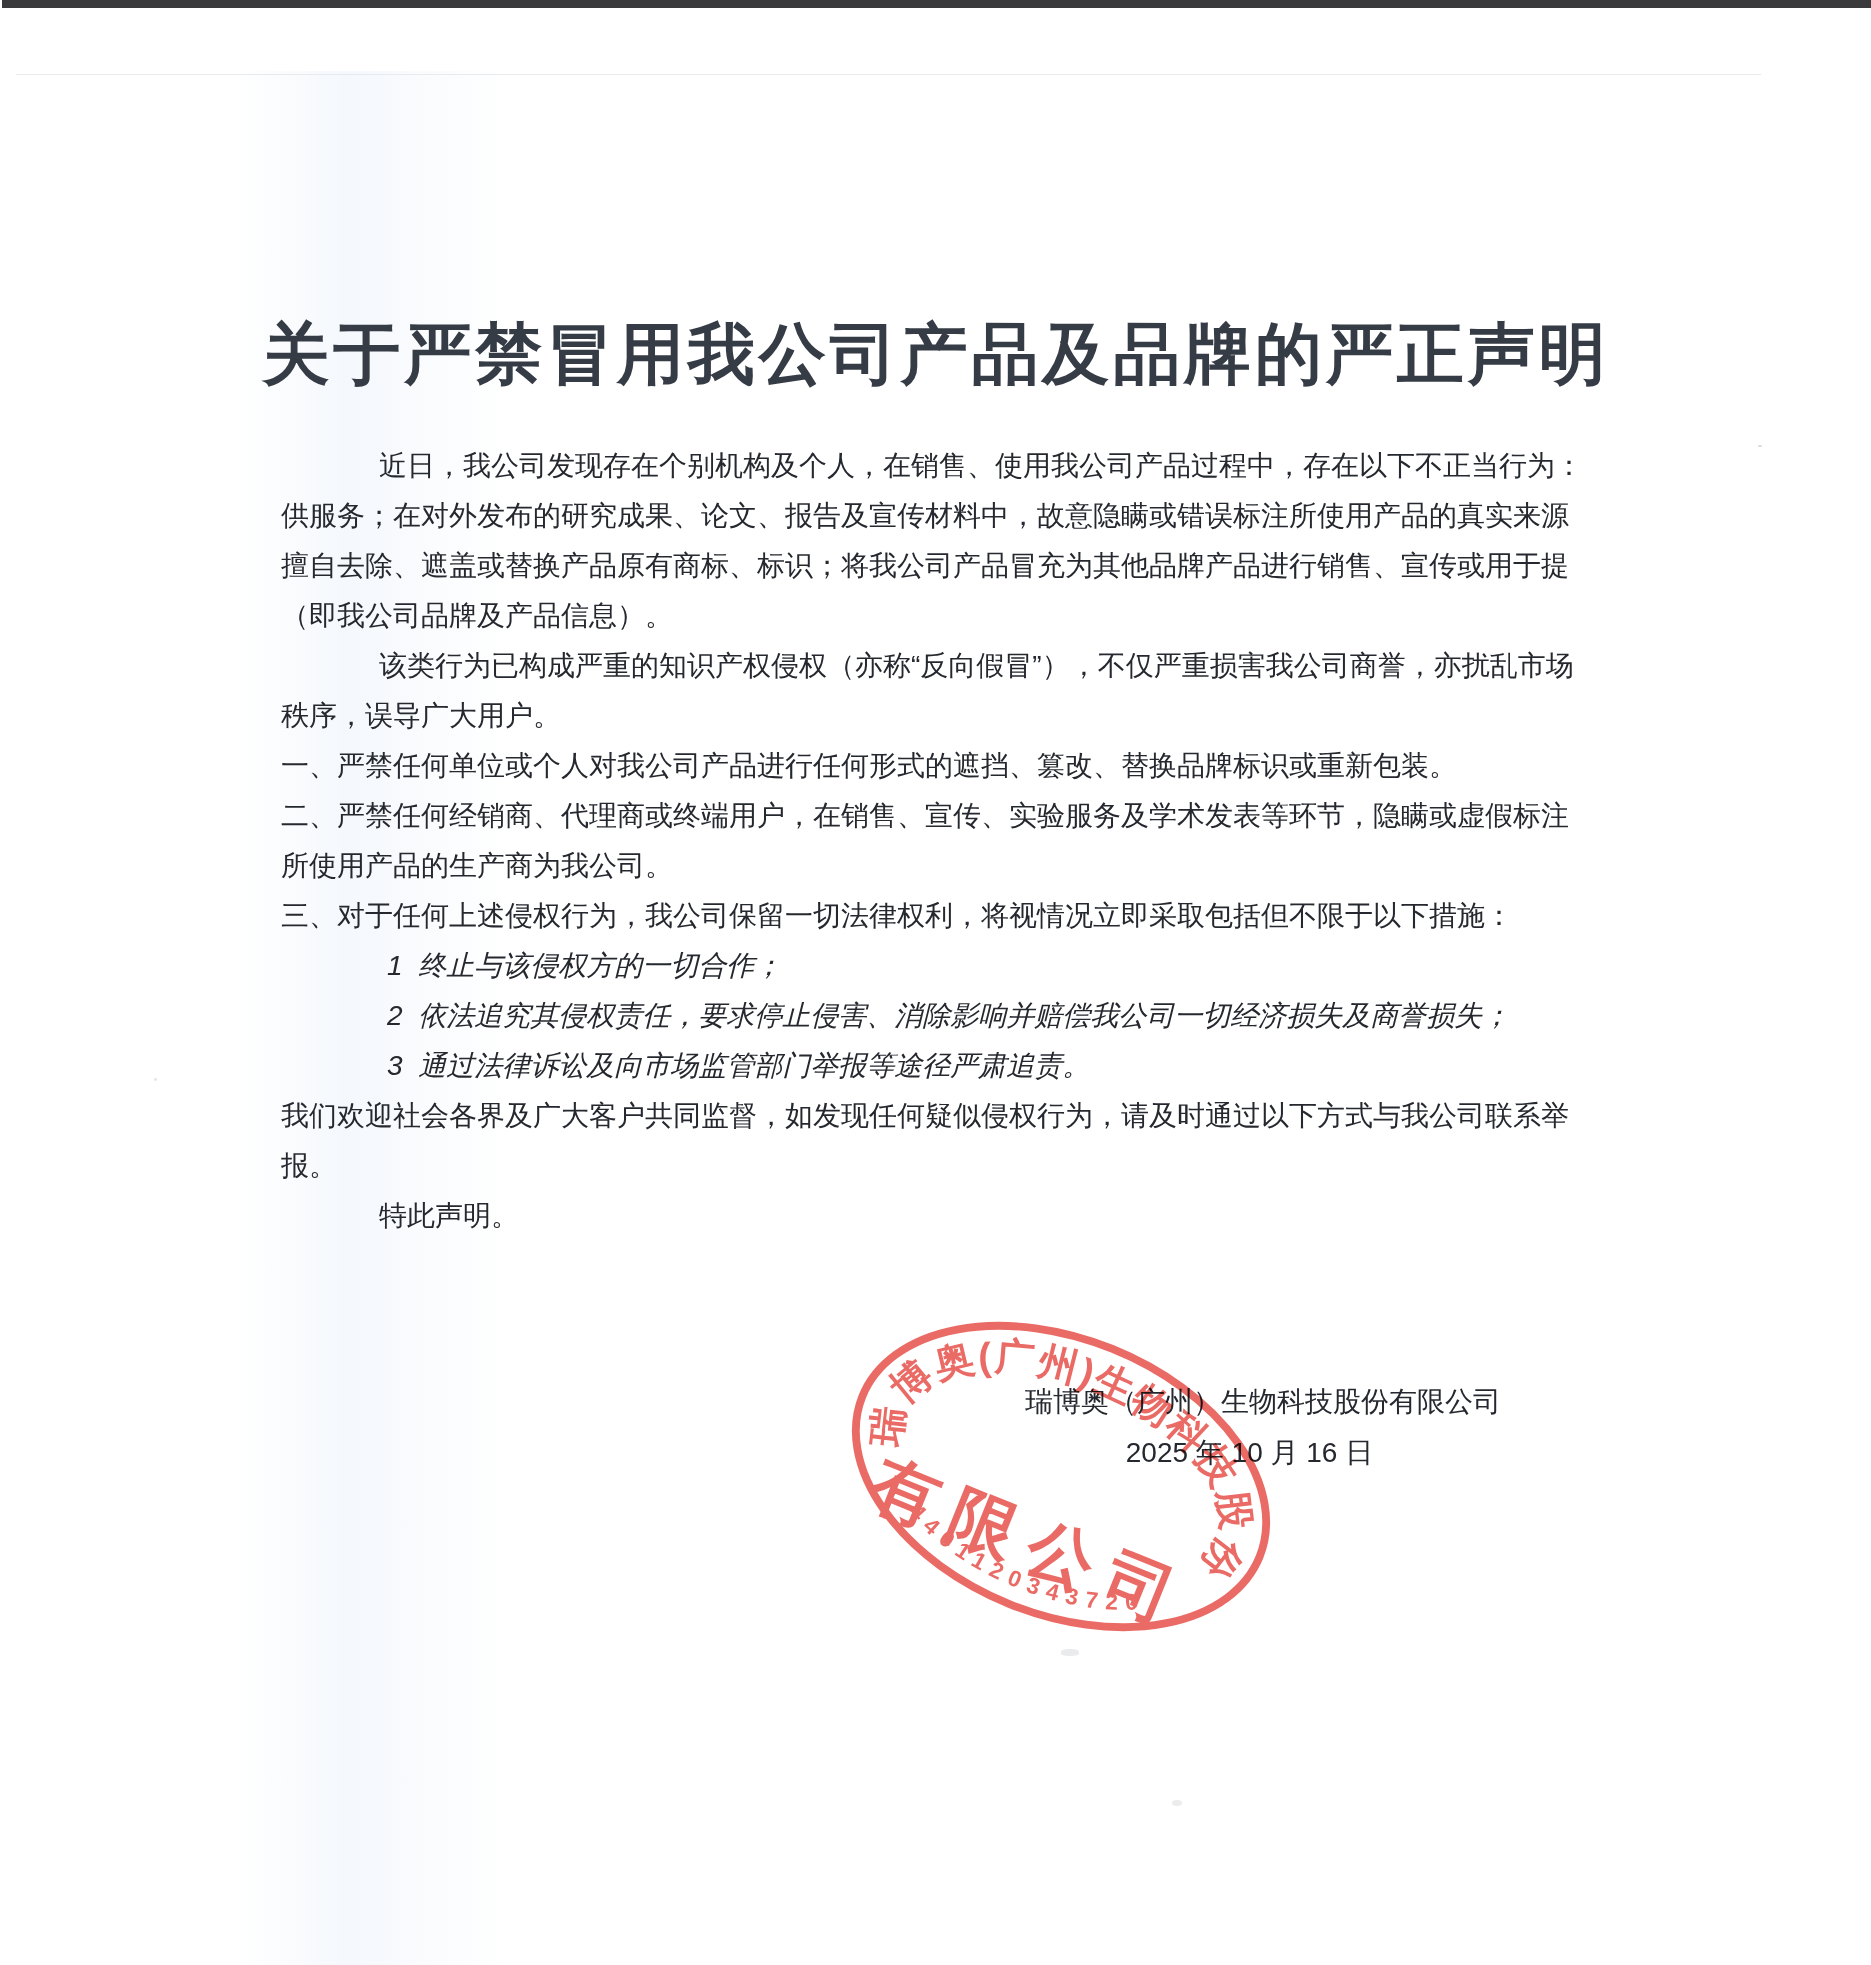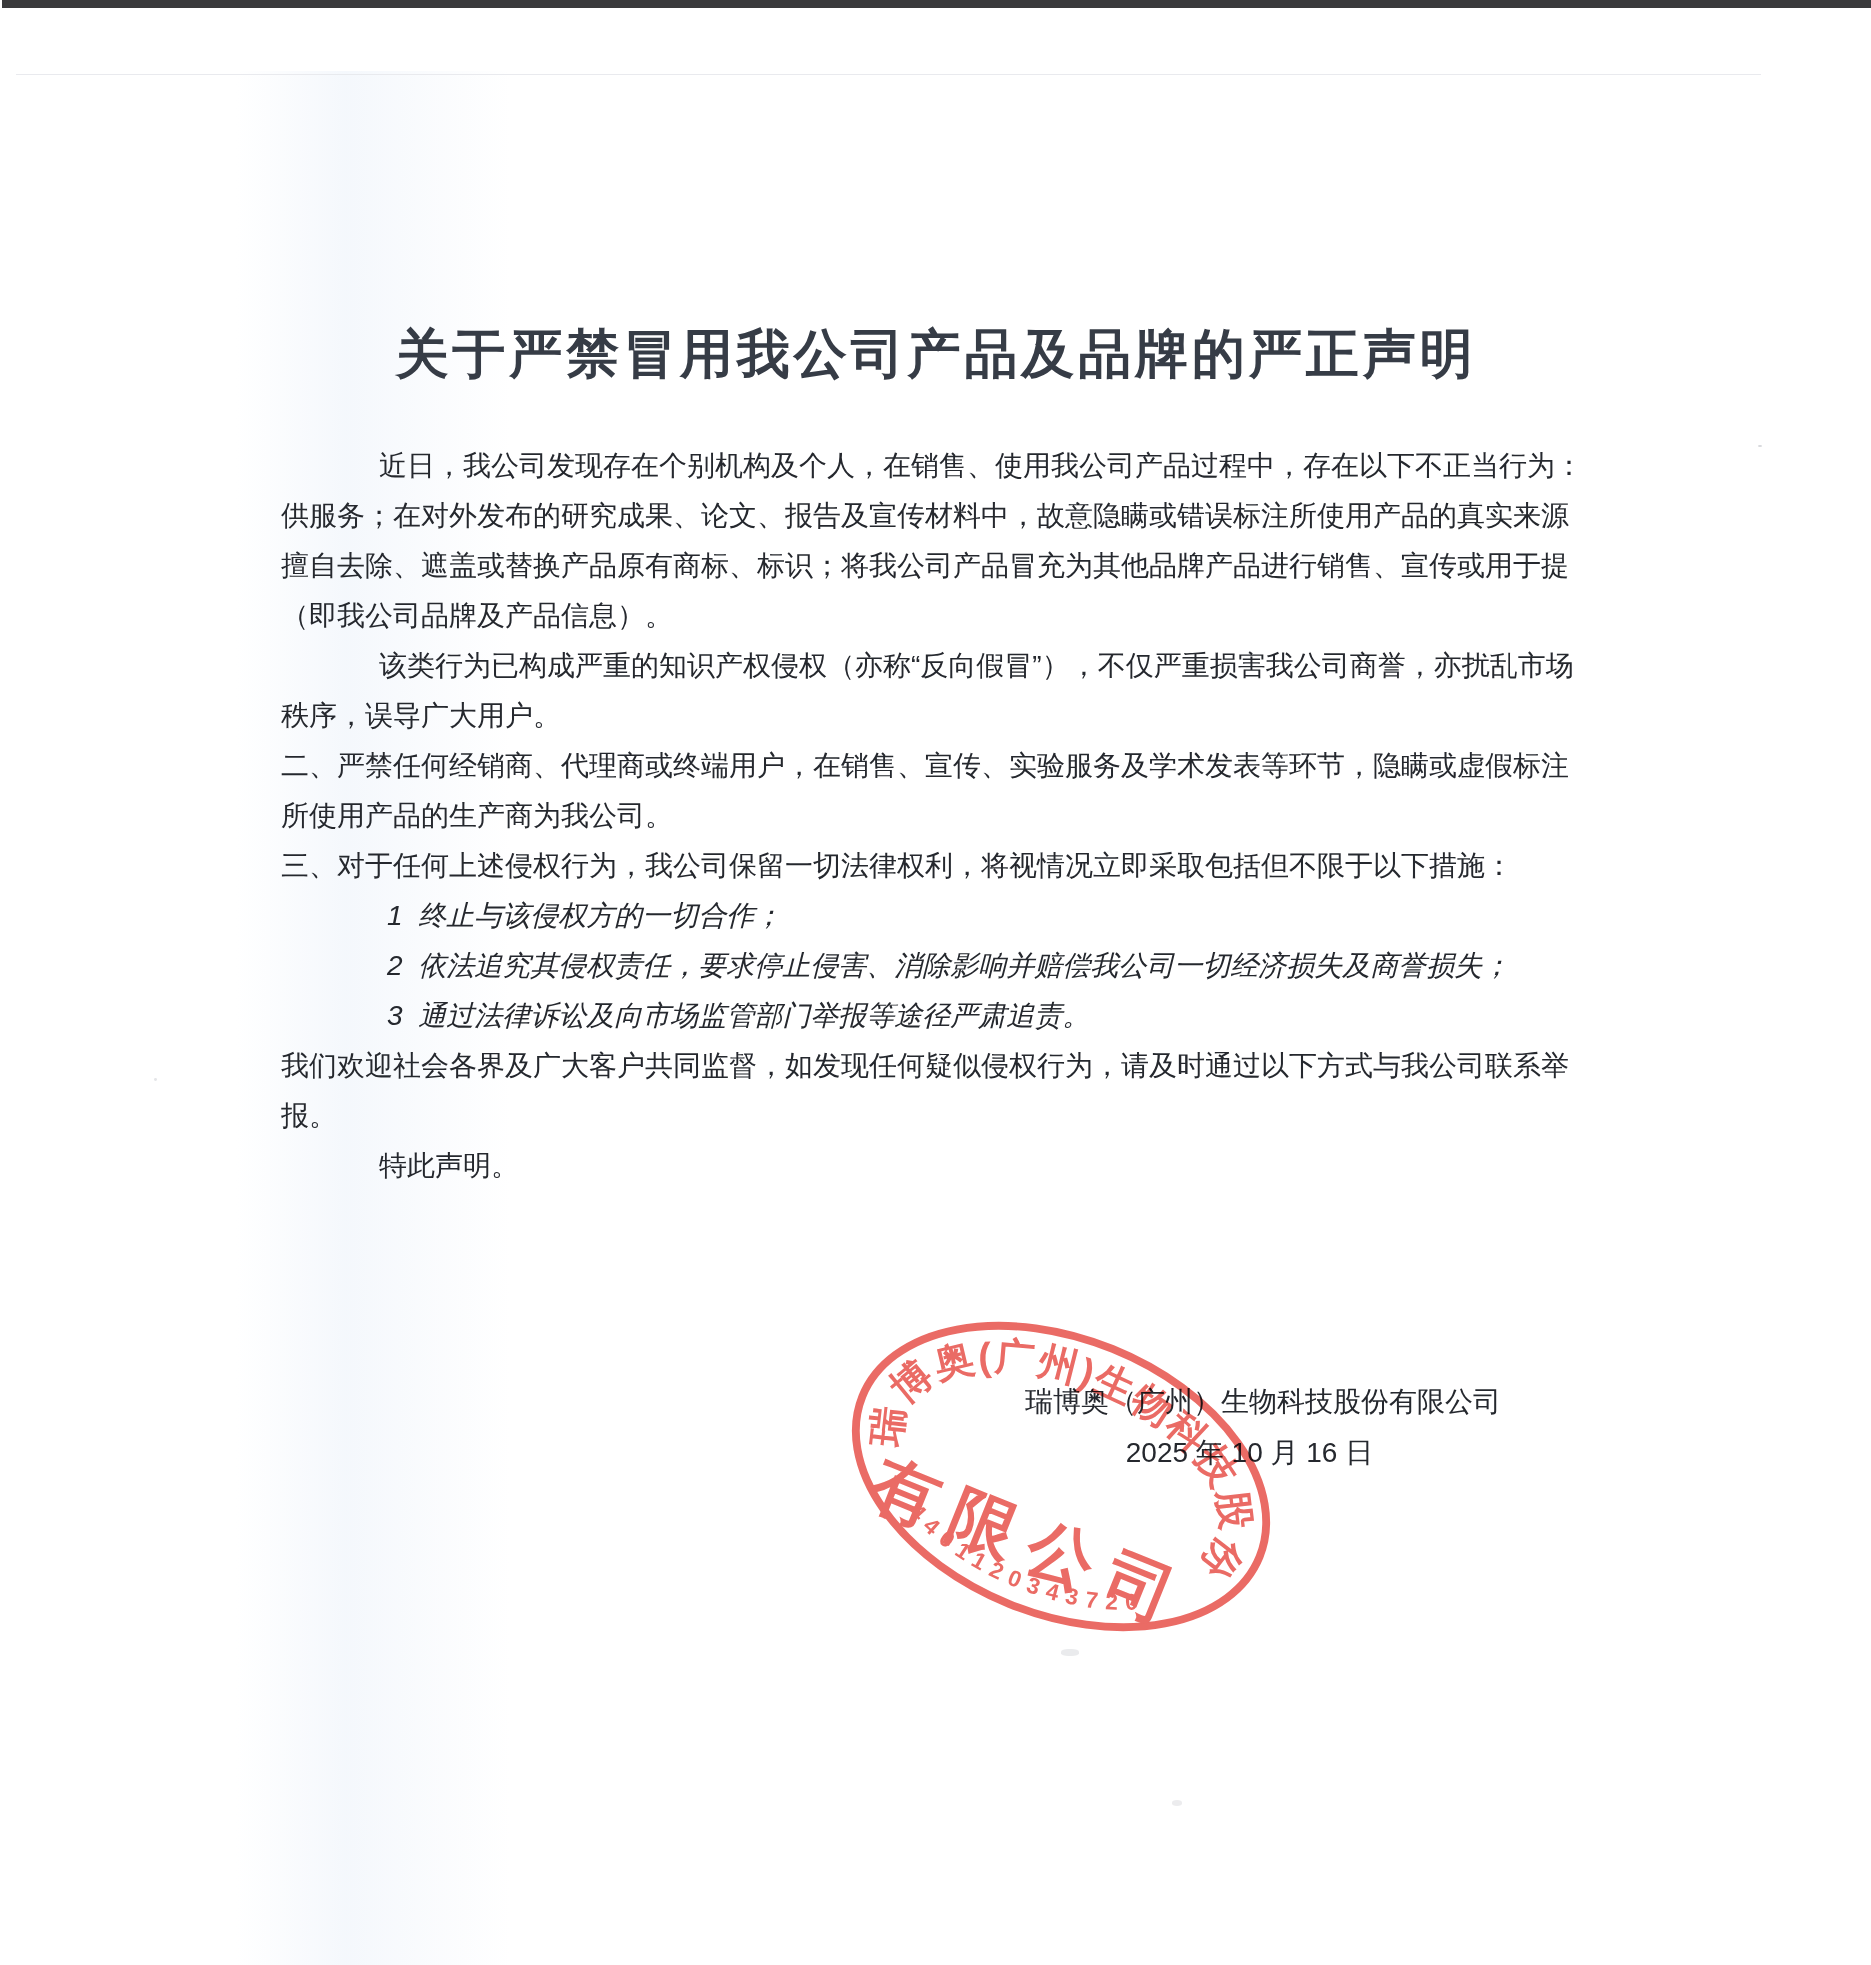--- a/index.html
+++ b/index.html
@@ -26,21 +26,21 @@
   }
   .speck { position: absolute; background: #d9dade; border-radius: 50%; }
   .speck.s1 { left: 1758px; top: 445px; width: 3.5px;  height: 2.4px;  }
   .speck.s2 { left: 154px;  top: 1078px; width: 2.8px;  height: 2.8px;  opacity:.7; }
   .speck.s3 { left: 1061px; top: 1649px; width: 18px; height: 7px; border-radius: 40%; opacity:.55; }
   .speck.s4 { left: 1172px; top: 1800px; width: 10.2px; height: 5.5px; opacity:.5; }
 
   .doc-title {
     position: absolute; top: 325px; left: 0; width: 1872px;
     text-align: center;
-    font-size: 53px; line-height: 57px;
+    font-size: 67px; line-height: 57px;
     font-weight: 600; letter-spacing: 3.9px;
     color: #363c46;
     white-space: pre;
   }
   .body-lines {
     position: absolute; left: 273px; top: 441px; width: 1336px;
     font-size: 28px; color: #25282e; margin-left: 8px;
   }
   .line { height: 50px; line-height: 50px; white-space: pre; }
   .line.p    { padding-left: 98px; }
@@ -72,20 +72,21 @@
 
 <div class="doc-title">关于严禁冒用我公司产品及品牌的严正声明</div>
 
 <div class="body-lines">
   <div class="line p">近日，我公司发现存在个别机构及个人，在销售、使用我公司产品过程中，存在以下不正当行为：</div>
   <div class="line">供服务；在对外发布的研究成果、论文、报告及宣传材料中，故意隐瞒或错误标注所使用产品的真实来源</div>
   <div class="line">擅自去除、遮盖或替换产品原有商标、标识；将我公司产品冒充为其他品牌产品进行销售、宣传或用于提</div>
   <div class="line">（即我公司品牌及产品信息）。</div>
   <div class="line p">该类行为已构成严重的知识产权侵权（亦称“反向假冒”），不仅严重损害我公司商誉，亦扰乱市场</div>
   <div class="line">秩序，误导广大用户。</div>
+  <div class="line">一、严禁任何单位或个人对我公司产品进行任何形式的遮挡、篡改、替换品牌标识或重新包装。</div>
   <div class="line">二、严禁任何经销商、代理商或终端用户，在销售、宣传、实验服务及学术发表等环节，隐瞒或虚假标注</div>
   <div class="line">所使用产品的生产商为我公司。</div>
   <div class="line">三、对于任何上述侵权行为，我公司保留一切法律权利，将视情况立即采取包括但不限于以下措施：</div>
   <div class="line item">1  终止与该侵权方的一切合作；</div>
   <div class="line item">2  依法追究其侵权责任，要求停止侵害、消除影响并赔偿我公司一切经济损失及商誉损失；</div>
   <div class="line item">3  通过法律诉讼及向市场监管部门举报等途径严肃追责。</div>
   <div class="line">我们欢迎社会各界及广大客户共同监督，如发现任何疑似侵权行为，请及时通过以下方式与我公司联系举</div>
   <div class="line">报。</div>
   <div class="line p">特此声明。</div>
 </div>

